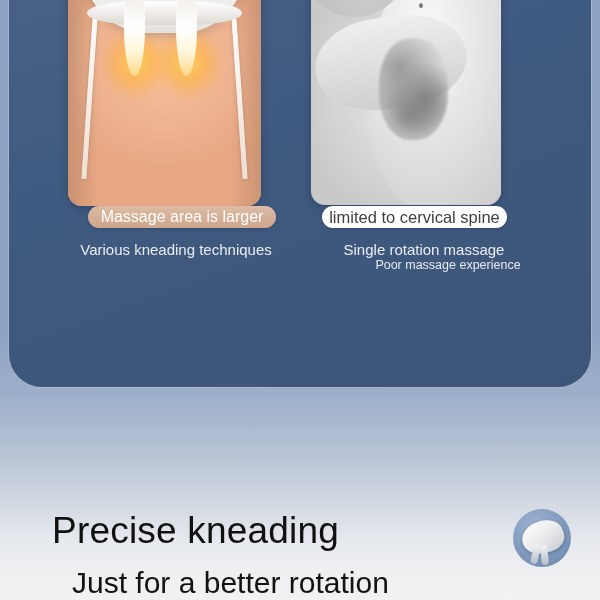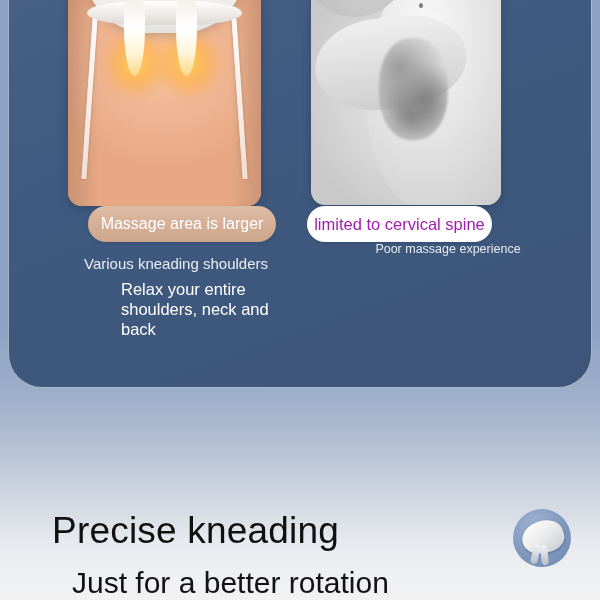--- a/index.html
+++ b/index.html
@@ -222,41 +222,42 @@
   }
 
   .col {
     position: absolute;
     top: 0;
   }
   .col-left  { left: 52px;  width: 230px; }
   .col-right { left: 298px; width: 240px; }
 
   .pill {
-    height: 36px;
+    height: 22px;
     border-radius: 18px;
     display: flex;
     align-items: center;
     justify-content: center;
     box-sizing: border-box;
     white-space: nowrap;
     overflow: hidden;
   }
   .pill-beige {
     width: 188px;
     margin-left: 27px;
     background: linear-gradient(180deg, #ddbca5 0%, #d5ae96 55%, #cda68d 100%);
     color: #ffffff;
     font-size: 16px;
     box-shadow: 0 1px 3px rgba(30,40,60,0.25);
   }
   .pill-white {
     width: 185px;
+    margin-left: 15px;
     background: #ffffff;
-    color: #a21caf;
+    color: #404040;
     font-size: 16.5px;
     box-shadow: 0 1px 3px rgba(30,40,60,0.25);
   }
 
   .sub {
     color: #e9edf3;
     font-size: 15px;
     text-align: center;
     margin-top: 13px;
     white-space: nowrap;
@@ -384,26 +385,26 @@
           <div class="gray-dot"></div>
         </div>
       </div>
 
     </div>
 
     <div class="labels">
 
       <div class="col col-left">
         <div class="pill pill-beige">Massage area is larger</div>
-        <div class="sub">Various kneading shoulders</div>
-        <div class="detail">Relax your entire shoulders, neck and back</div>
+        <div class="sub">Various kneading techniques</div>
       </div>
 
       <div class="col col-right">
         <div class="pill pill-white">limited to cervical spine</div>
+        <div class="sub sub-right">Single rotation massage</div>
         <div class="detail-small">Poor massage experience</div>
       </div>
 
     </div>
   </div>
 
   <div class="footer">
     <div class="headline">Precise kneading</div>
     <div class="tagline">Just for a better rotation</div>
   </div>

